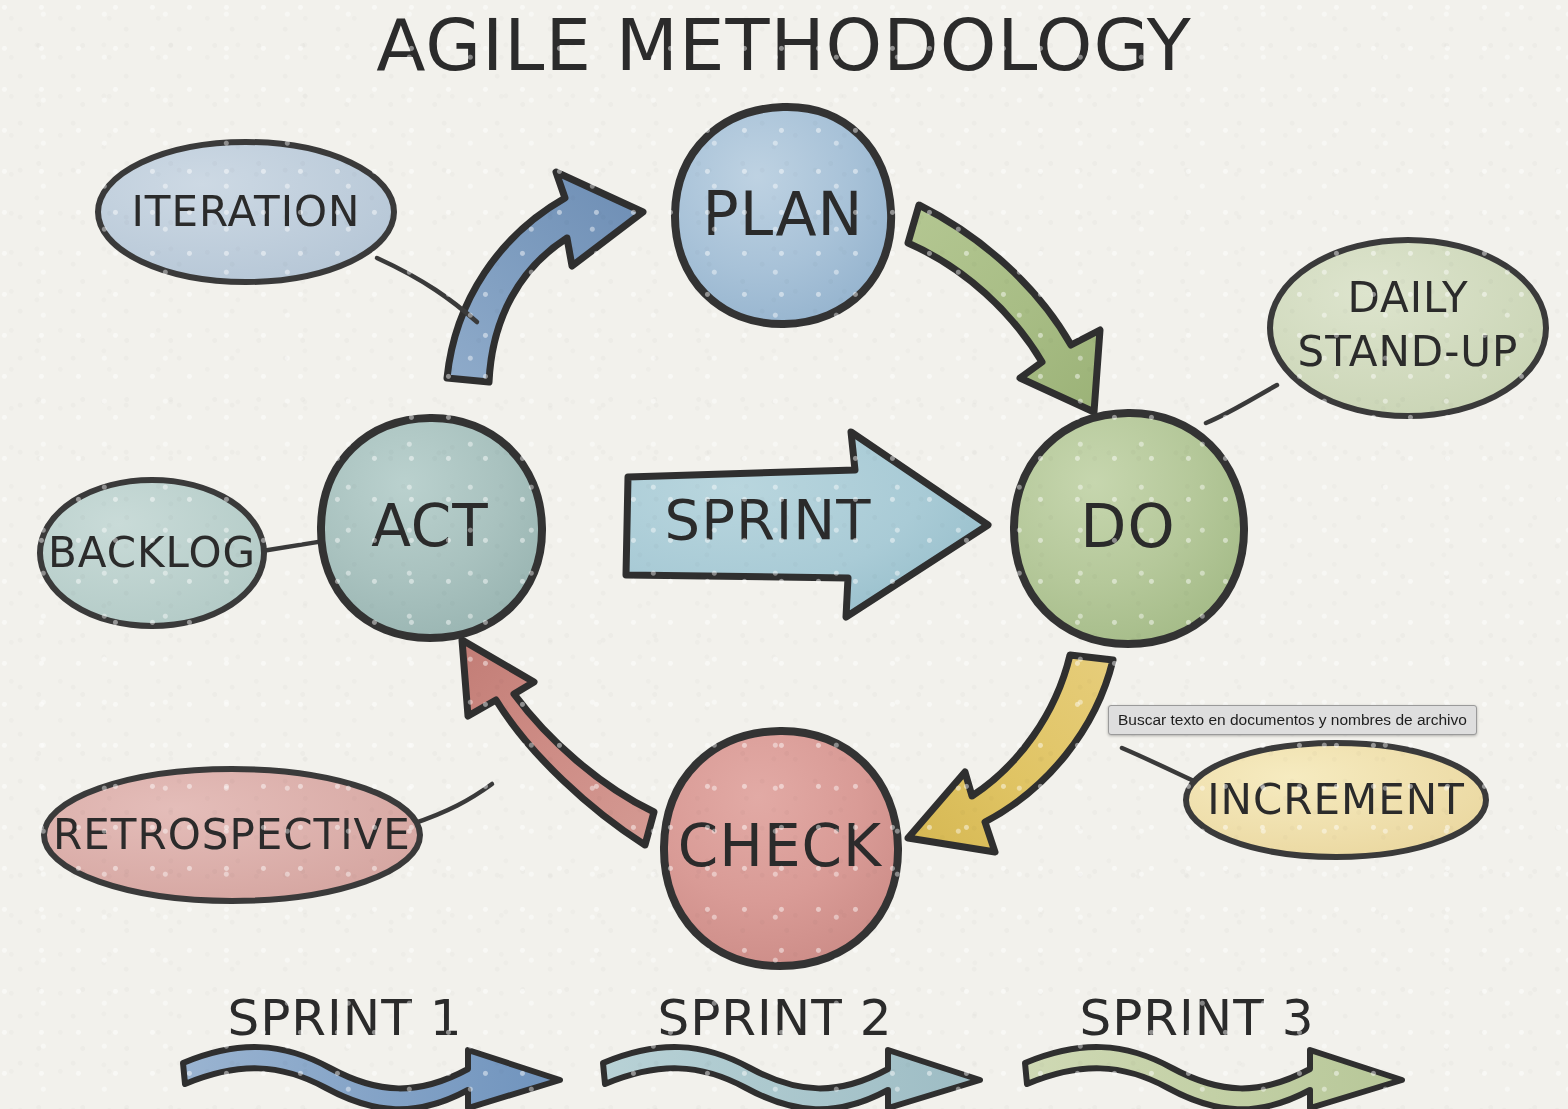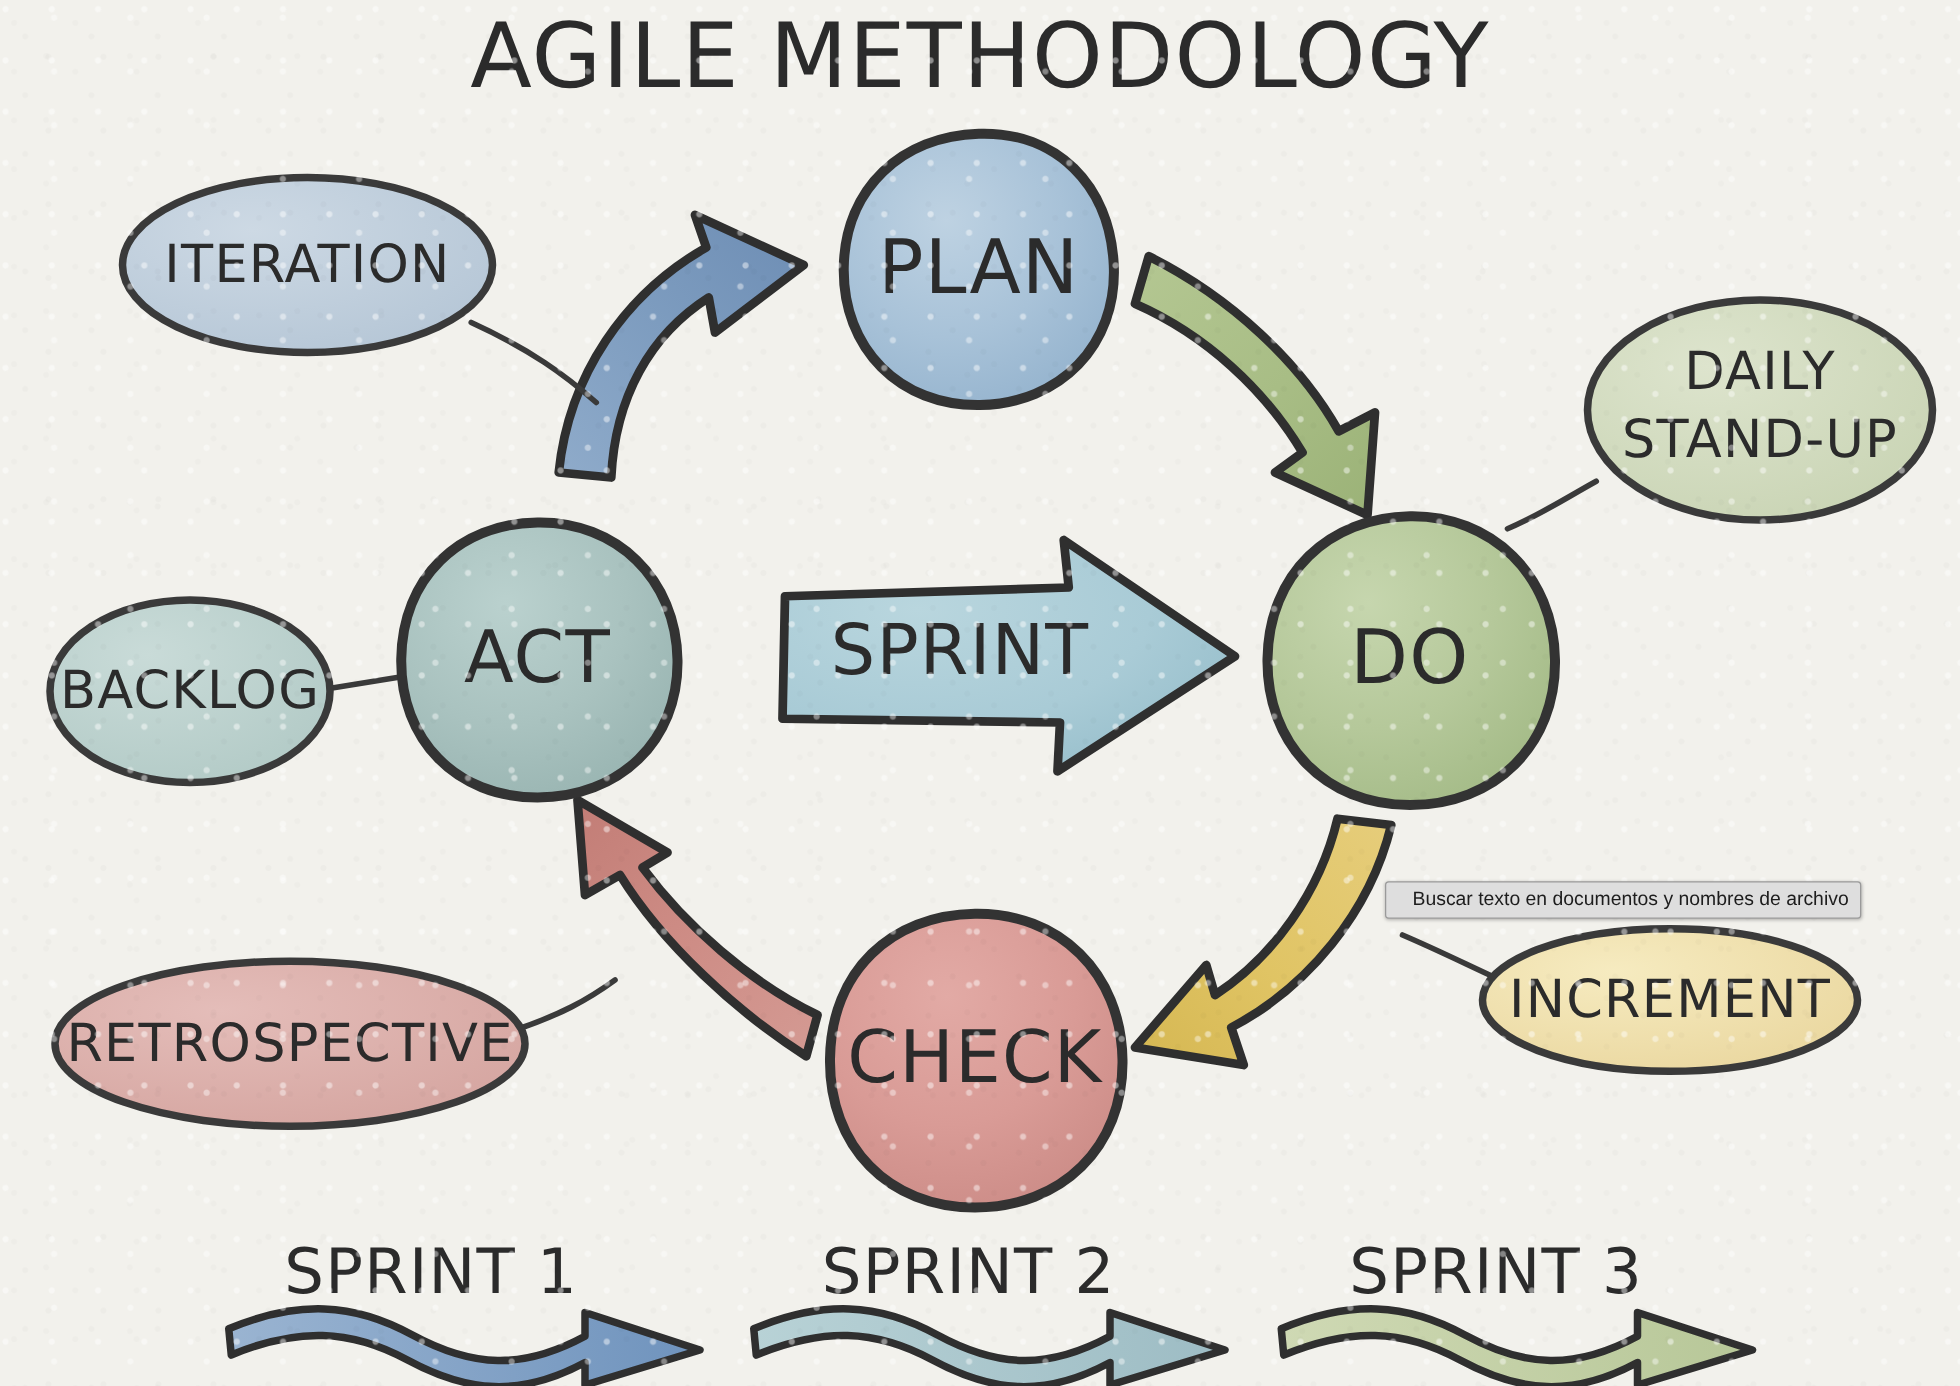--- a/index.html
+++ b/index.html
@@ -51,21 +51,21 @@
   
   #tooltip {
     position: absolute;
     left: 1108px;
     top: 705px;
     z-index: 80;
     background: #dedede;
     border: 1px solid #9a9a9a;
     border-radius: 3px;
     box-shadow: 0 1px 3px rgba(0,0,0,.28);
-    padding: 5px 9px 6px 21px;
+    padding: 5px 9px 6px 9px;
     font-family: "Liberation Sans", sans-serif;
     font-size: 15.5px;
     line-height: 1.1;
     color: #1d1d1d;
     white-space: nowrap;
   }
 </style>
 </head>
 <body>
 

